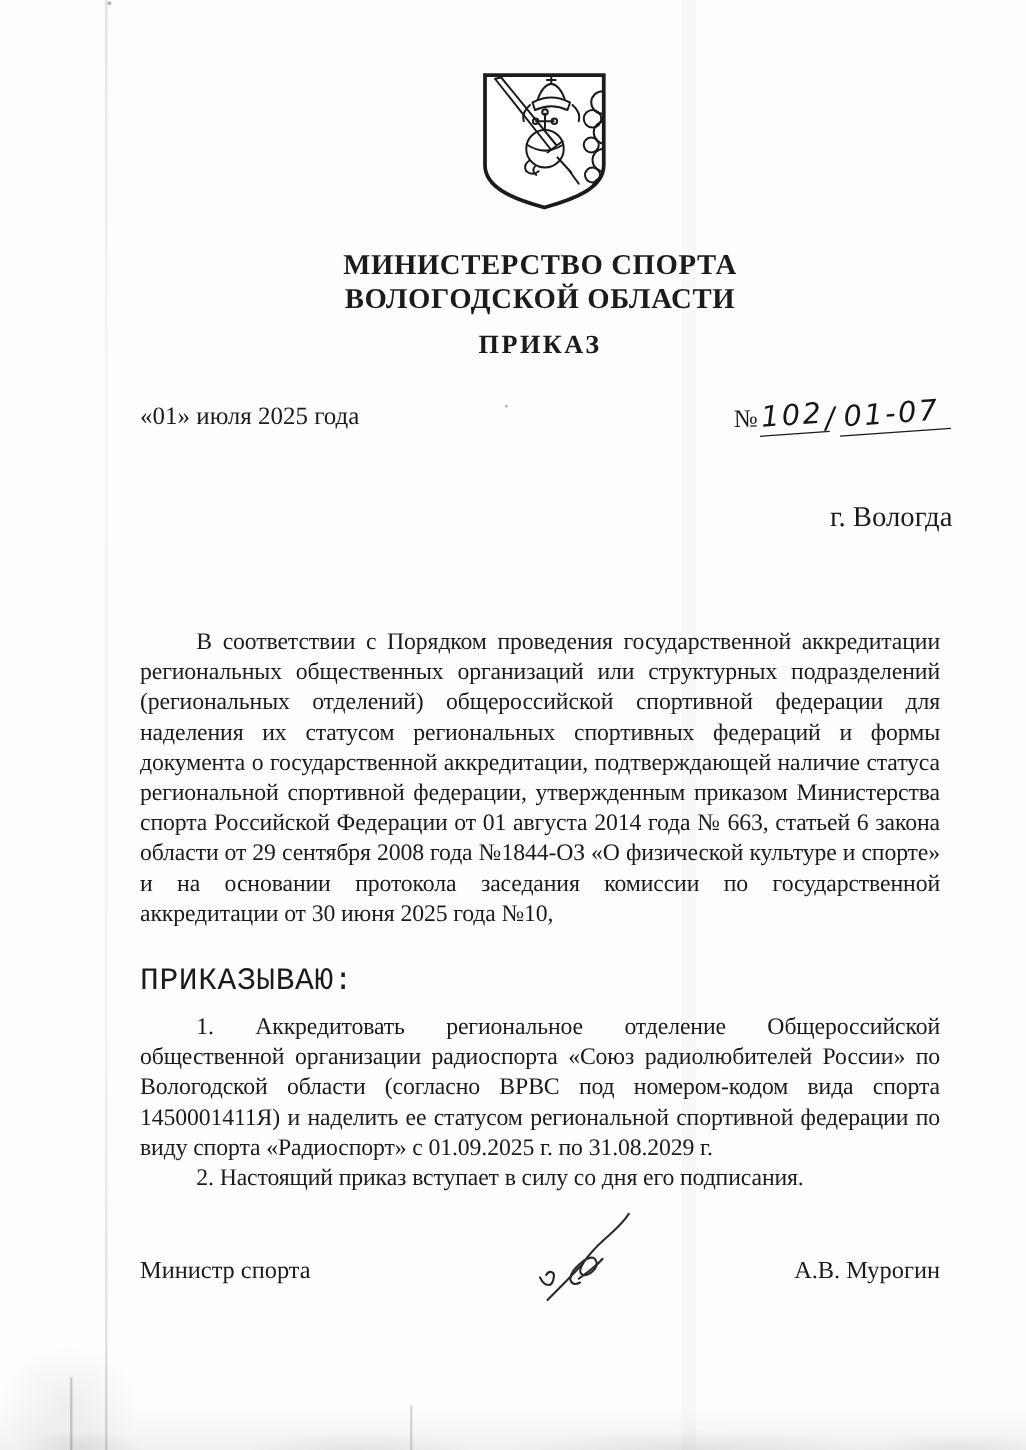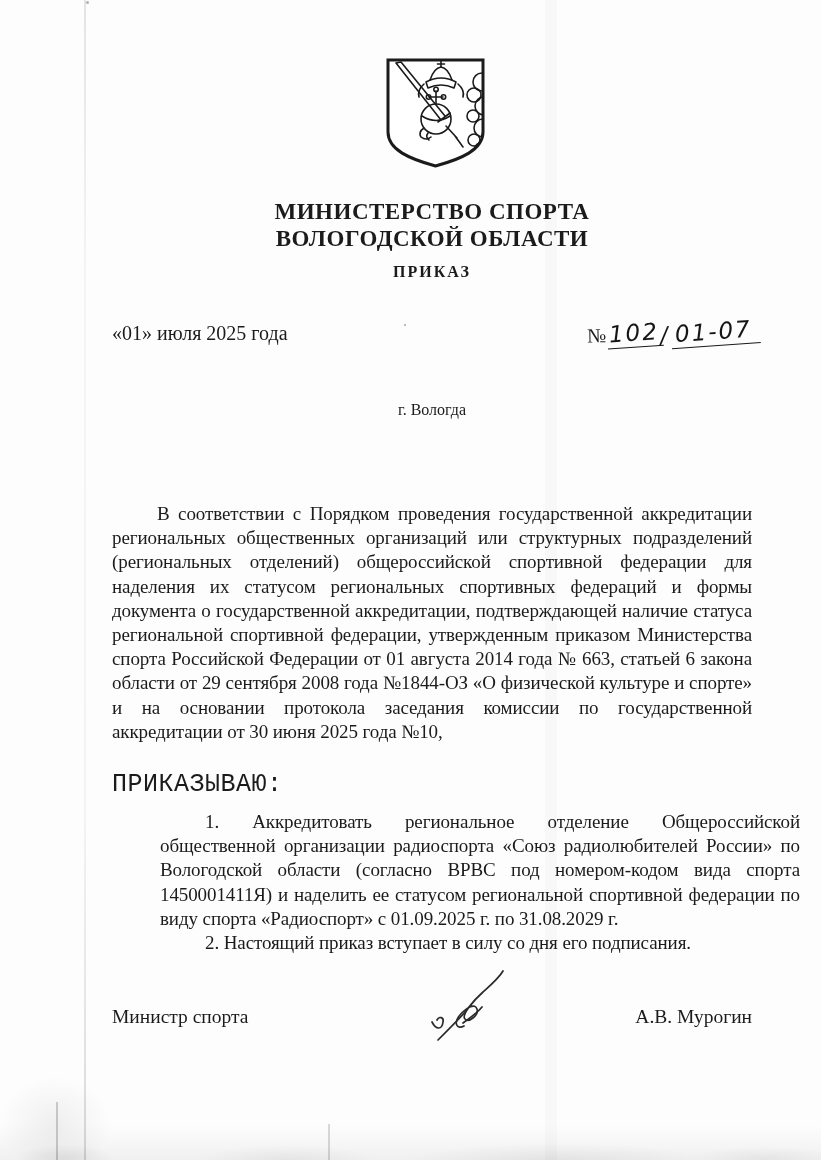--- a/index.html
+++ b/index.html
@@ -43,58 +43,58 @@
   .emblem{position:absolute;left:384px;top:56px;width:103px;height:114px;}
 
   
   .org-name{
     position:absolute;left:112px;top:198px;width:640px;
     text-align:center;font-weight:bold;font-size:23px;line-height:27px;
     letter-spacing:0.5px;
   }
   .doc-type{
     position:absolute;left:112px;top:263px;width:640px;
-    text-align:center;font-weight:bold;font-size:16px;letter-spacing:2px;
+    text-align:center;font-weight:bold;font-size:21px;letter-spacing:2px;
   }
   .date-number-row{
     position:absolute;left:112px;top:320px;width:648px;
     display:flex;justify-content:space-between;align-items:center;
     font-size:20px;
   }
   .number{display:inline-flex;align-items:flex-end;transform:rotate(-1deg);}
   .no-sign{font-size:20px;line-height:26px;}
   .hw{
     font-family:"DejaVu Sans",sans-serif;font-style:italic;
     font-size:23px;line-height:24px;letter-spacing:2px;color:#161616;
     transform:rotate(-3deg);
   }
   .hw.seg1{border-bottom:1.6px solid #1a1a1a;padding:0 4px 2px 2px;margin-left:1px;}
   .hw.slash{margin:0 1px 0 -3px;}
   .hw.seg2{border-bottom:1.6px solid #1a1a1a;padding:0 8px 2px 4px;}
 
   .place{
-    position:absolute;left:112px;top:401px;width:640px;
-    text-align:center;font-size:16px;
+    position:absolute;left:122px;top:401px;width:640px;
+    text-align:right;font-size:23px;
   }
   .subject{
     position:absolute;left:112px;top:446px;width:640px;
     font-size:19px;
   }
 
   
   .body-par{
     margin:0;text-align:justify;font-size:19px;line-height:24.2px;
     text-indent:45px;letter-spacing:-0.1px;
   }
   .preamble{position:absolute;left:112px;top:502px;width:640px;}
   .orders-word{
     position:absolute;left:112px;top:770px;width:640px;
     font-size:25px;letter-spacing:0.5px;font-family:Liberation Mono, monospace;
   }
-  .items{position:absolute;left:112px;top:810px;width:640px;margin-left:48px;}
+  .items{position:absolute;left:112px;top:810px;width:640px;}
 
   
   .sign-row{
     position:absolute;left:112px;top:1006px;width:640px;
     display:flex;justify-content:space-between;align-items:center;
     font-size:19.5px;
   }
   .autograph{position:absolute;left:420px;top:966px;width:88px;height:86px;}
 </style>
 </head>

